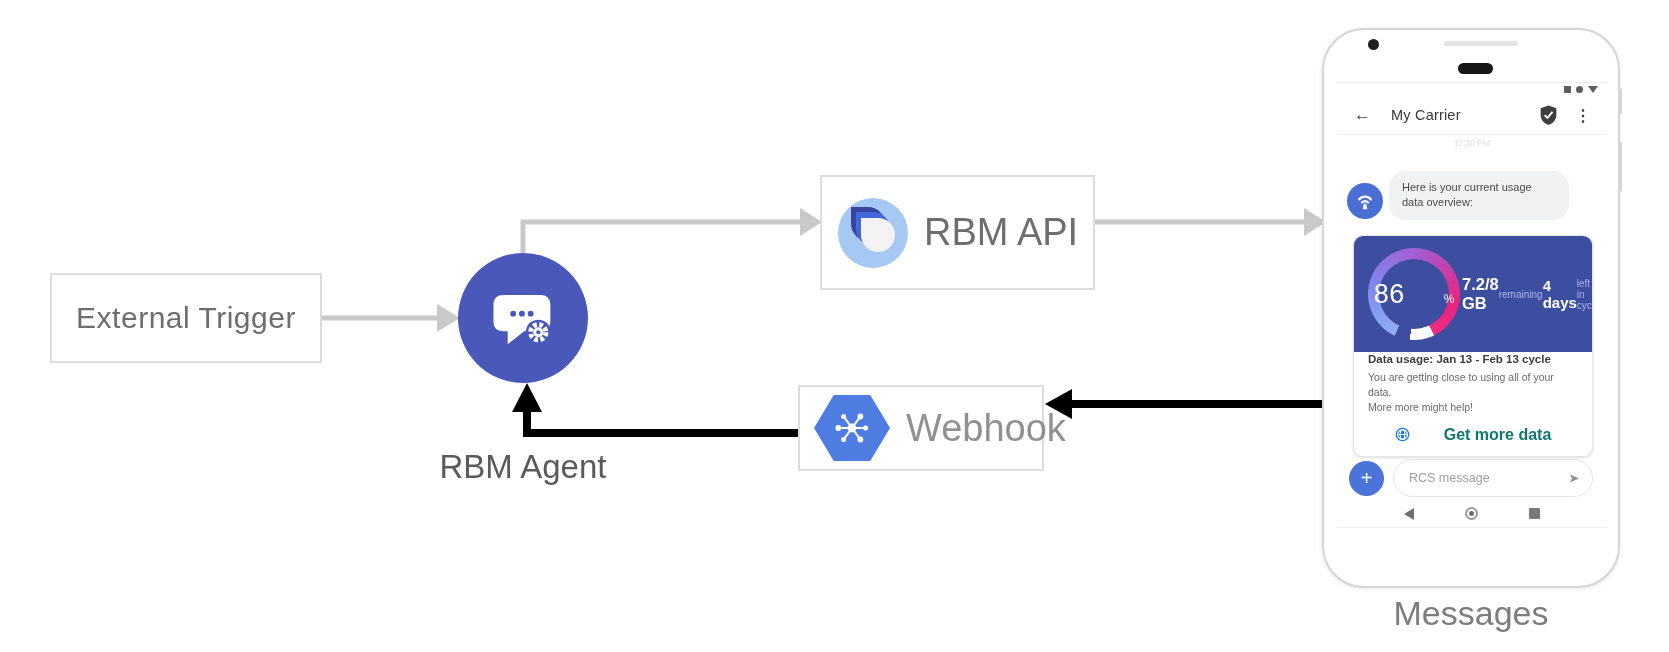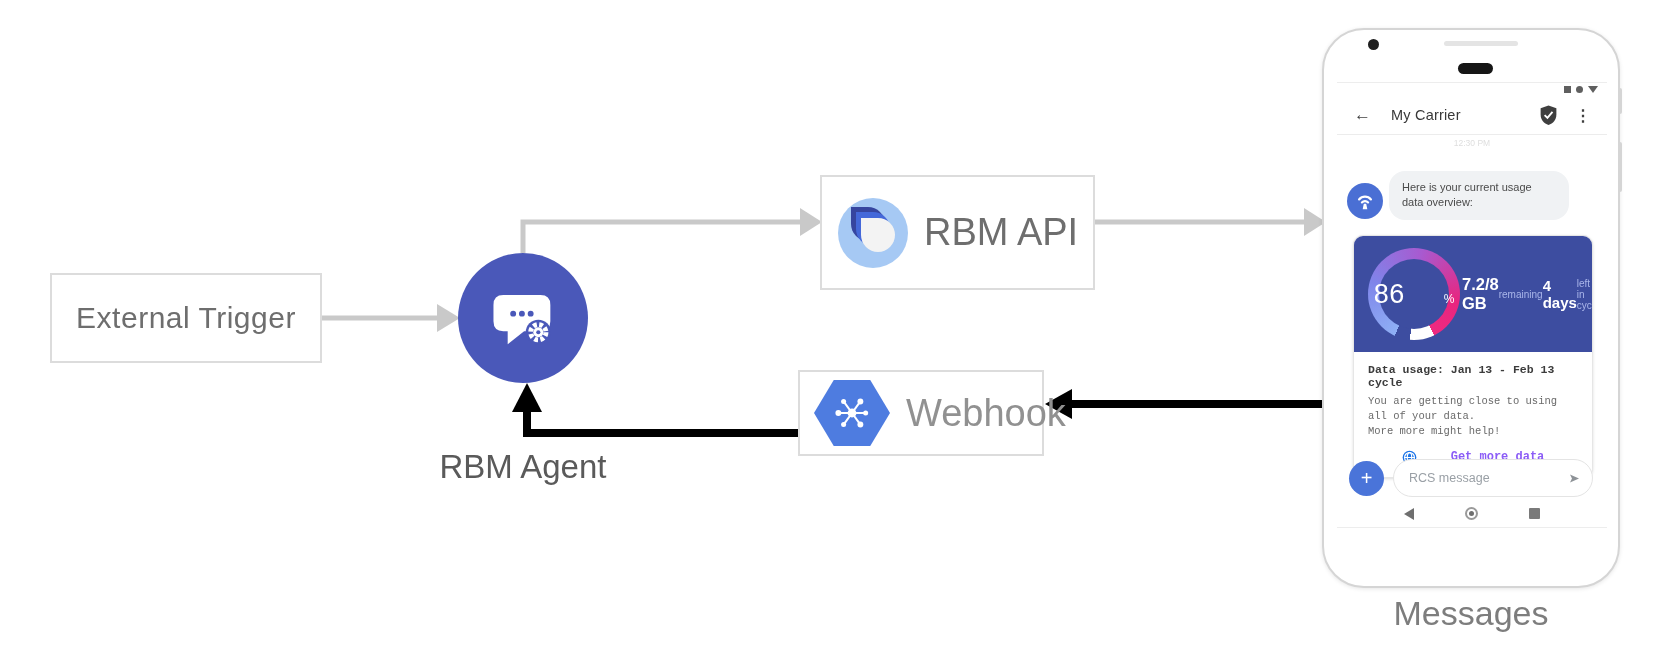--- a/index.html
+++ b/index.html
@@ -21,21 +21,21 @@
                  font-size:33px; font-weight:300; color:#5a5a5a; z-index:2; }
 
   .api-box { left:820px; top:175px; width:275px; height:115px; padding-left:16px; gap:16px; }
   .api-logo { position:relative; width:70px; height:70px; border-radius:50%; background:#a6c9f4; flex:0 0 auto; }
   .drop { position:absolute; }
   .drop-navy  { left:13px; top:9px;  width:34px; height:34px; background:#36459f; border-radius:0 50% 50% 50%; }
   .drop-blue  { left:18px; top:14px; width:34px; height:34px; background:#4468d9; border-radius:0 50% 50% 50%; }
   .drop-white { left:23px; top:20px; width:34px; height:34px; background:#f3f3f3; border-radius:0 50% 50% 50%; }
   .api-label { font-size:38px; font-weight:300; color:#6e6e6e; }
 
-  .webhook-box { left:798px; top:370px; width:246px; height:86px; padding-left:14px; gap:16px; }
+  .webhook-box { left:798px; top:385px; width:246px; height:86px; padding-left:14px; gap:16px; }
   .hexagon { width:76px; height:66px; background:#4e7ce0; flex:0 0 auto;
              clip-path:polygon(26% 0, 74% 0, 100% 50%, 74% 100%, 26% 100%, 0 50%);
              display:flex; align-items:center; justify-content:center; }
   .webhook-label { font-size:38px; font-weight:300; color:#919191; }
 
   
   .phone { position:absolute; left:1322px; top:28px; width:298px; height:560px; background:#fff;
            border:2px solid #d5d5d5; border-radius:42px; z-index:2;
            box-shadow:0 1px 4px rgba(0,0,0,.10); }
   .camera { position:absolute; left:44px; top:9px; width:11px; height:11px; border-radius:50%; background:#1f1f1f; }
@@ -74,25 +74,25 @@
                       #ee2a80 309deg, #ffffff 309deg, #ffffff 340deg, rgba(0,0,0,0) 340deg 360deg); }
   .gauge-hole { position:absolute; inset:11px; border-radius:50%; background:#3d4da0; }
   .gauge-text { position:absolute; inset:0; display:flex; align-items:center; justify-content:center; color:#fff;gap:39px; }
   .gauge-pct { font-size:27px; font-weight:300; letter-spacing:.5px; }
   .gauge-unit { font-size:12px; margin-top:9px; }
   .card-stats { width:116px; display:flex; flex-direction:row; align-items:center; color:#fff; }
   .stat-value { font-size:16.5px; font-weight:bold; }
   .stat-label { font-size:10px; color:#aab6ea; margin-top:1px; }
   .stat-gap { height:13px; }
   .stat-value2 { font-size:15px; font-weight:bold; }
-  .card-light { padding:11px 14px 12px; background:#fff;font-family:Liberation Mono, monospace; }
+  .card-light { padding:1px 14px 12px; background:#fff; }
   .card-title { font-size:11.5px; font-weight:bold; color:#3c3c3c; margin-bottom:5px; }
   .card-body { font-size:10.5px; color:#6a6a6a; line-height:1.45; }
   .card-action { margin-top:10px; display:flex; align-items:center; justify-content:center; gap:6px; cursor:pointer; }
-  .action-label { font-size:12px; font-weight:bold; color:#8b5cf6;margin-left:28px; }
+  .action-label { font-size:16px; font-weight:bold; color:#0f766e;margin-left:28px; }
 
   .plus-fab { position:absolute; left:12px; top:378px; width:35px; height:35px; border-radius:50%;
               background:#4a74d9; color:#fff; display:flex; align-items:center; justify-content:center;
               font-size:20px; font-weight:300; }
   .compose-pill { position:absolute; left:56px; top:376px; width:200px; height:38px; border-radius:19px;
                   border:1.5px solid #e4e4e4; background:#fff; display:flex; align-items:center; padding:0 13px 0 15px; }
   .compose-input { border:none; outline:none; flex:1; font-size:12.5px; color:#5f6368; background:transparent;
                    font-family:"Liberation Sans", sans-serif; }
   .compose-input::placeholder { color:#9aa0a6; }
 

